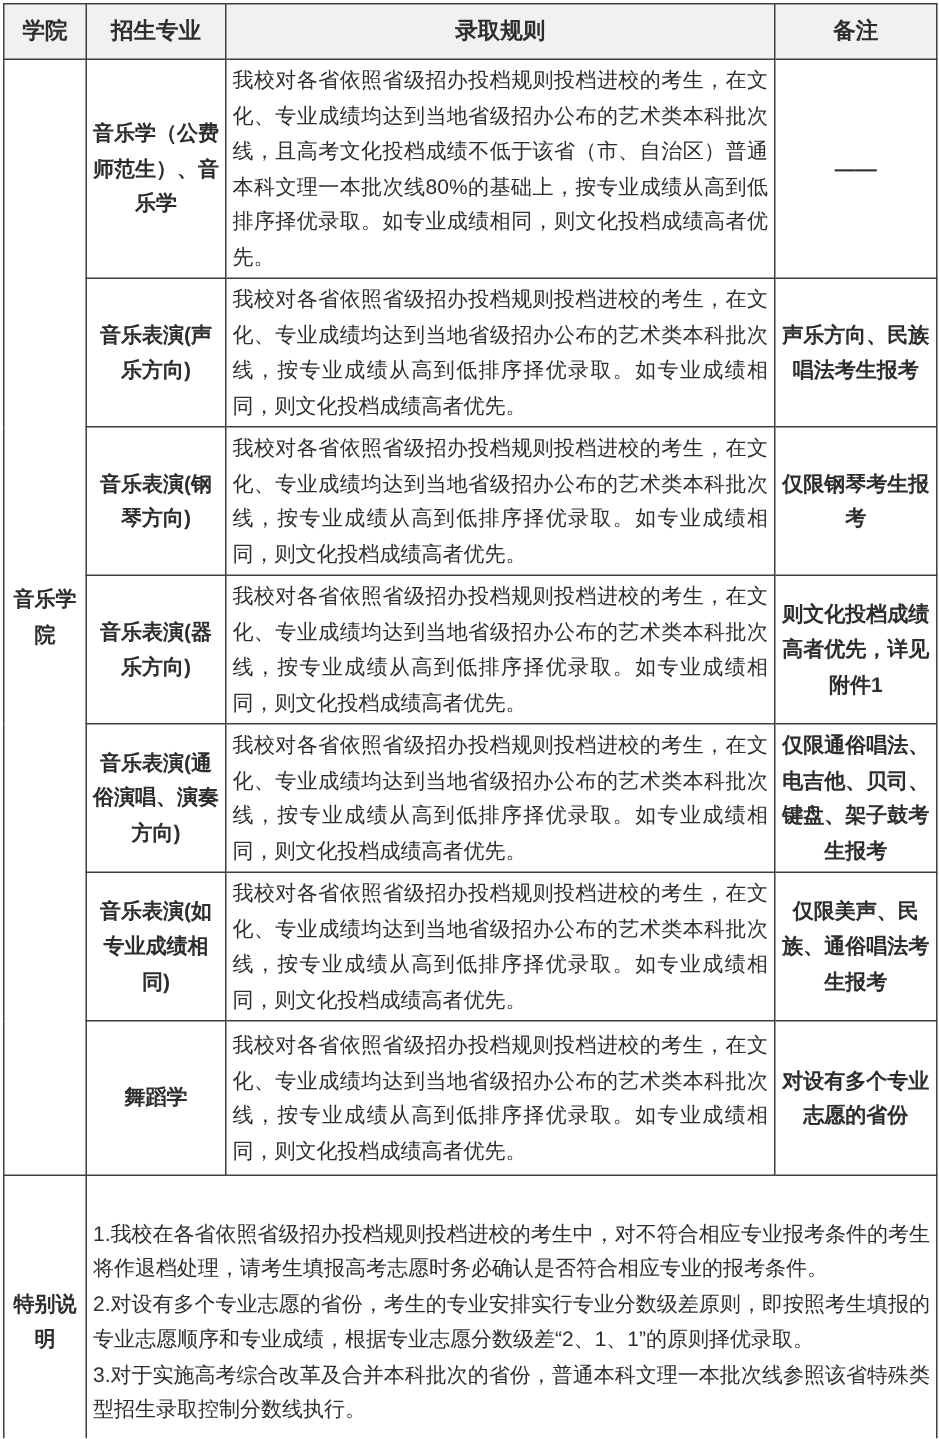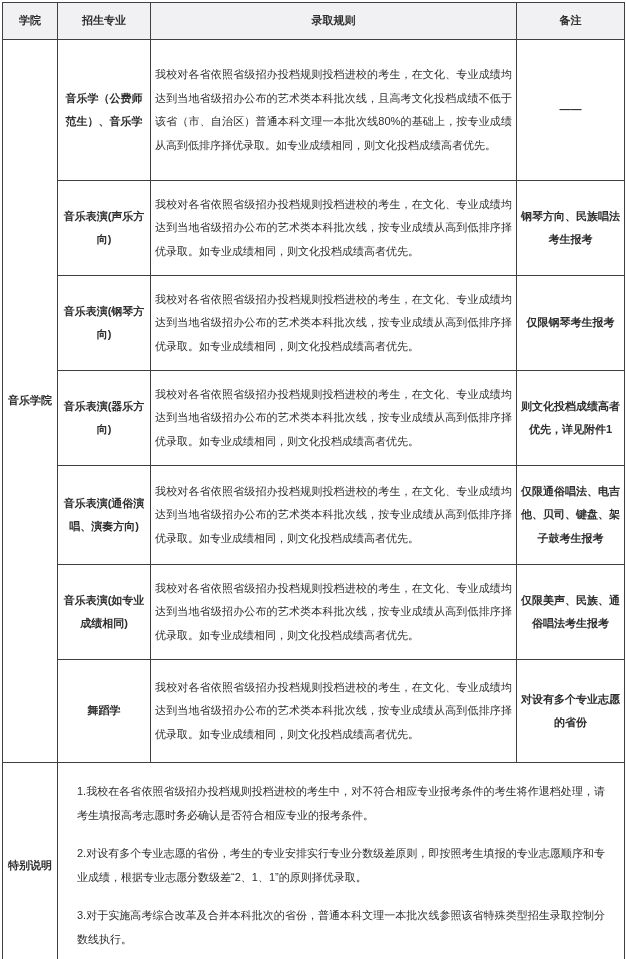--- a/index.html
+++ b/index.html
@@ -19,50 +19,50 @@
   }
   table.rules {
     border-collapse: collapse;
     table-layout: fixed;
     width: 622px;
     height: 955px;
   }
   table.rules th, table.rules td {
     border: 1px solid #3f3f3f;
     vertical-align: middle;
-    font-size: 11px;
+    font-size: 14px;
     line-height: 23.5px;
     padding: 2px 4px;
     box-sizing: border-box;
     word-break: break-all;
   }
   table.rules th {
     background: #f1f1f3;
     font-weight: bold;
-    font-size: 11px;
+    font-size: 15px;
     text-align: center;
     padding: 2px 2px;
   }
   td.center {
     text-align: center;
     font-weight: bold;
   }
   td.rule {
     text-align: justify;
     text-justify: inter-ideograph;
     padding: 2px 6px;
   }
   td.special-content {
     text-align: justify;
     text-justify: inter-ideograph;
     vertical-align: middle;
     padding: 4px 7px;
   }
   td.special-content p {
-    margin: 15px;
+    margin: 0;
   }
 </style>
 </head>
 <body>
 
 <div class="page">
   <table class="rules">
     <colgroup>
       <col style="width:55px">
       <col style="width:93px">
@@ -80,21 +80,21 @@
     <tbody>
       <tr style="height:141px">
         <td class="center" rowspan="7">音乐学院</td>
         <td class="center">音乐学（公费师范生）、音乐学</td>
         <td class="rule">我校对各省依照省级招办投档规则投档进校的考生，在文化、专业成绩均达到当地省级招办公布的艺术类本科批次线，且高考文化投档成绩不低于该省（市、自治区）普通本科文理一本批次线80%的基础上，按专业成绩从高到低排序择优录取。如专业成绩相同，则文化投档成绩高者优先。</td>
         <td class="center">——</td>
       </tr>
       <tr style="height:95px">
         <td class="center">音乐表演(声乐方向)</td>
         <td class="rule">我校对各省依照省级招办投档规则投档进校的考生，在文化、专业成绩均达到当地省级招办公布的艺术类本科批次线，按专业成绩从高到低排序择优录取。如专业成绩相同，则文化投档成绩高者优先。</td>
-        <td class="center">钢琴方向、民族唱法考生报考</td>
+        <td class="center">声乐方向、民族唱法考生报考</td>
       </tr>
       <tr style="height:95px">
         <td class="center">音乐表演(钢琴方向)</td>
         <td class="rule">我校对各省依照省级招办投档规则投档进校的考生，在文化、专业成绩均达到当地省级招办公布的艺术类本科批次线，按专业成绩从高到低排序择优录取。如专业成绩相同，则文化投档成绩高者优先。</td>
         <td class="center">仅限钢琴考生报考</td>
       </tr>
       <tr style="height:95px">
         <td class="center">音乐表演(器乐方向)</td>
         <td class="rule">我校对各省依照省级招办投档规则投档进校的考生，在文化、专业成绩均达到当地省级招办公布的艺术类本科批次线，按专业成绩从高到低排序择优录取。如专业成绩相同，则文化投档成绩高者优先。</td>
         <td class="center">则文化投档成绩高者优先，详见附件1</td>

